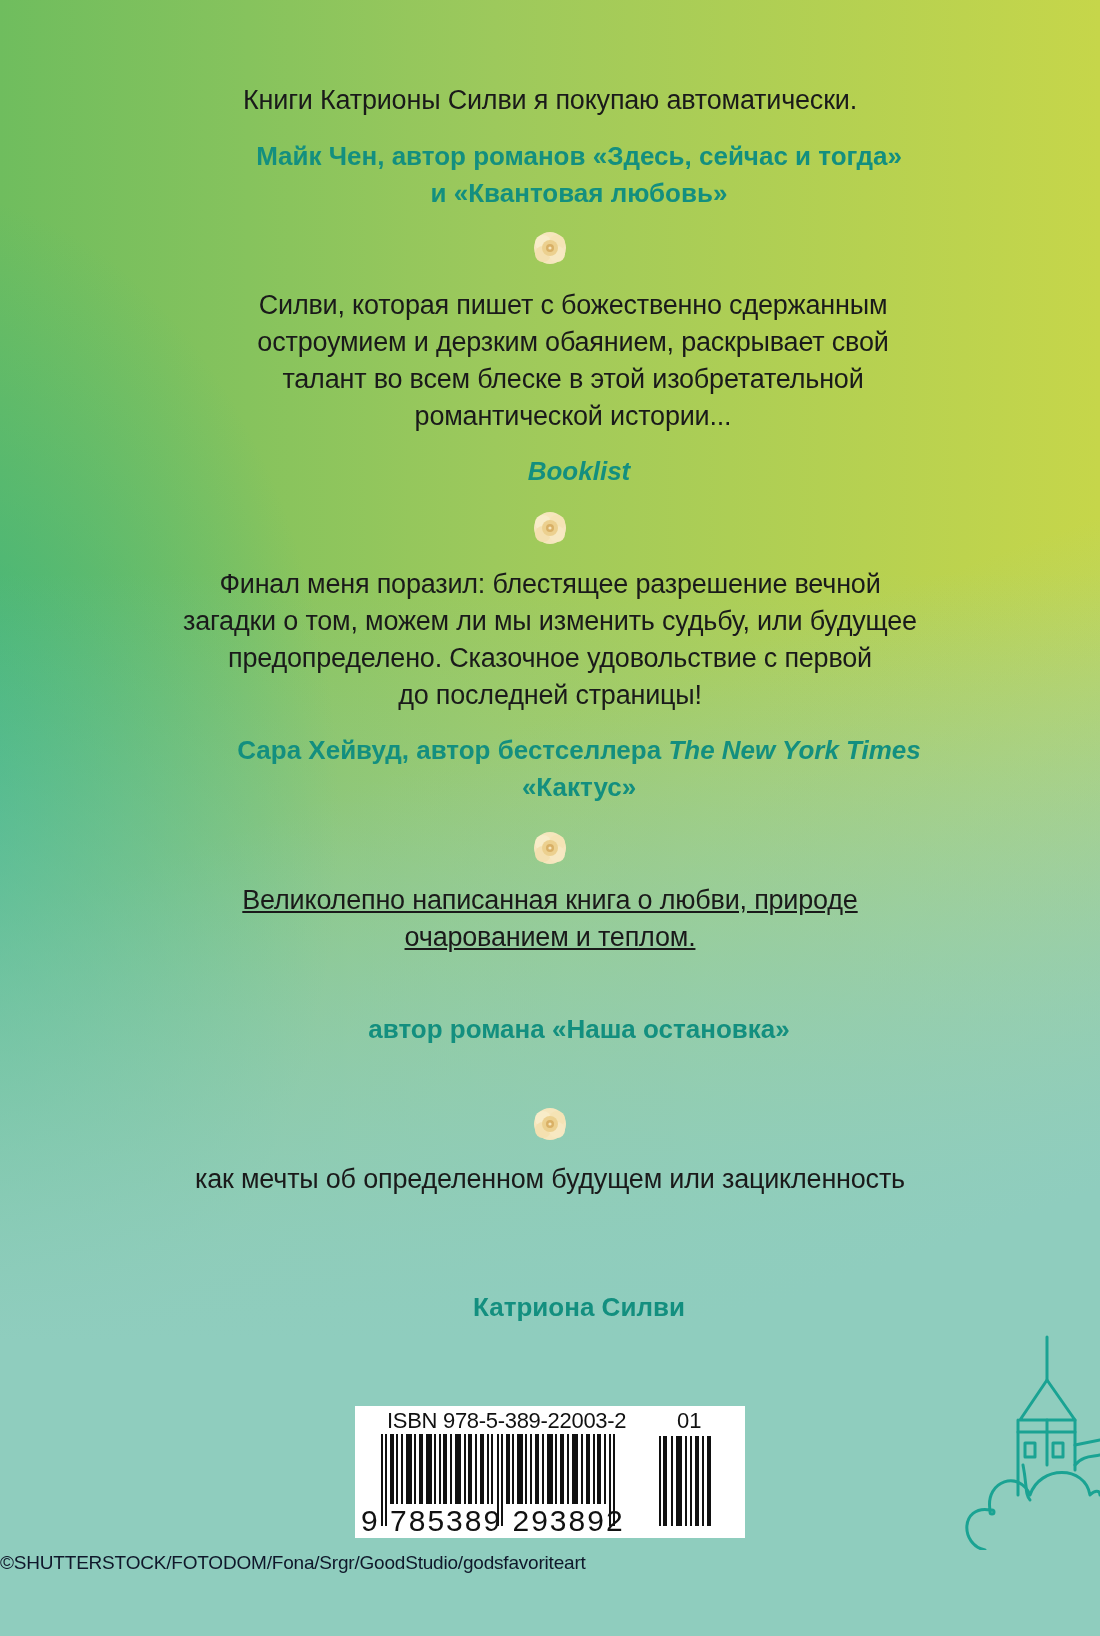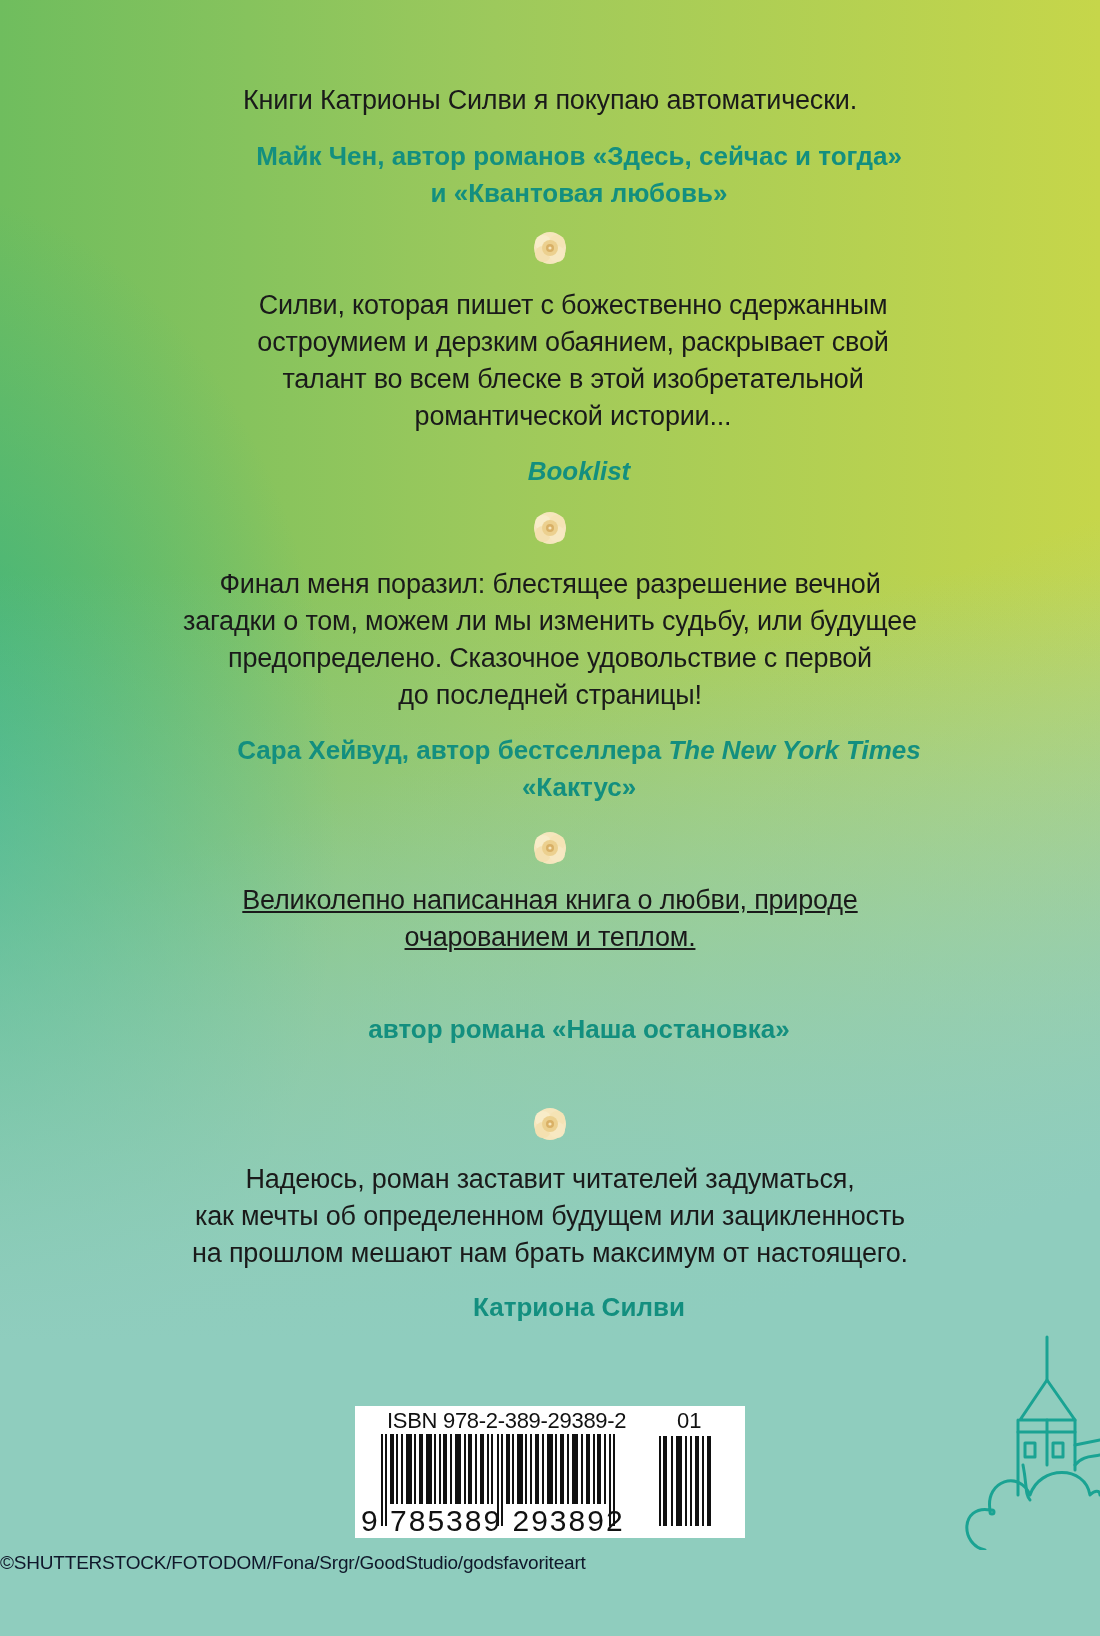--- a/index.html
+++ b/index.html
@@ -150,31 +150,29 @@
     <circle cx="13" cy="15" r="8" fill="#f8ecc9"></circle>
     <circle cx="27" cy="15" r="8" fill="#f5e3b5"></circle>
     <circle cx="13" cy="26" r="8" fill="#f4e0b0"></circle>
     <circle cx="27" cy="26" r="8" fill="#f7e8c2"></circle>
     <circle cx="20" cy="20" r="8" fill="#ecd08f"></circle>
     <circle cx="20" cy="20" r="4" fill="#d9b066"></circle>
     <circle cx="20" cy="20" r="1.6" fill="#f6e6bd"></circle>
   </svg>
 
   <div class="quote" style="top:1161px;">
-    <div>Надеюсь, роман заставит читателей задуматься,</div>
     <div>как мечты об определенном будущем или зацикленность</div>
-    <div>на прошлом мешают нам брать максимум от настоящего.</div>
   </div>
   <div class="attrib" style="top:1289px;">
     <div>Катриона Силви</div>
   </div>
 </div>
 
 <div class="barcode-box">
-  <span class="isbn-text">ISBN  978-2-389-29389-2</span>
+  <span class="isbn-text">ISBN  978-5-389-22003-2</span>
   <span class="addon-text">01</span>
   <svg style="position:absolute; left:26px; top:28px;" width="240" height="92" viewBox="0 0 240 92">
     <g fill="#111">
       <rect x="0" y="0" width="2" height="92"></rect>
         <rect x="4" y="0" width="2" height="92"></rect>
       <rect x="9" y="0" width="4" height="70"></rect>
         <rect x="15" y="0" width="2" height="70"></rect>
       <rect x="20" y="0" width="2" height="70"></rect>
         <rect x="25" y="0" width="6" height="70"></rect>
       <rect x="33" y="0" width="2" height="70"></rect>

